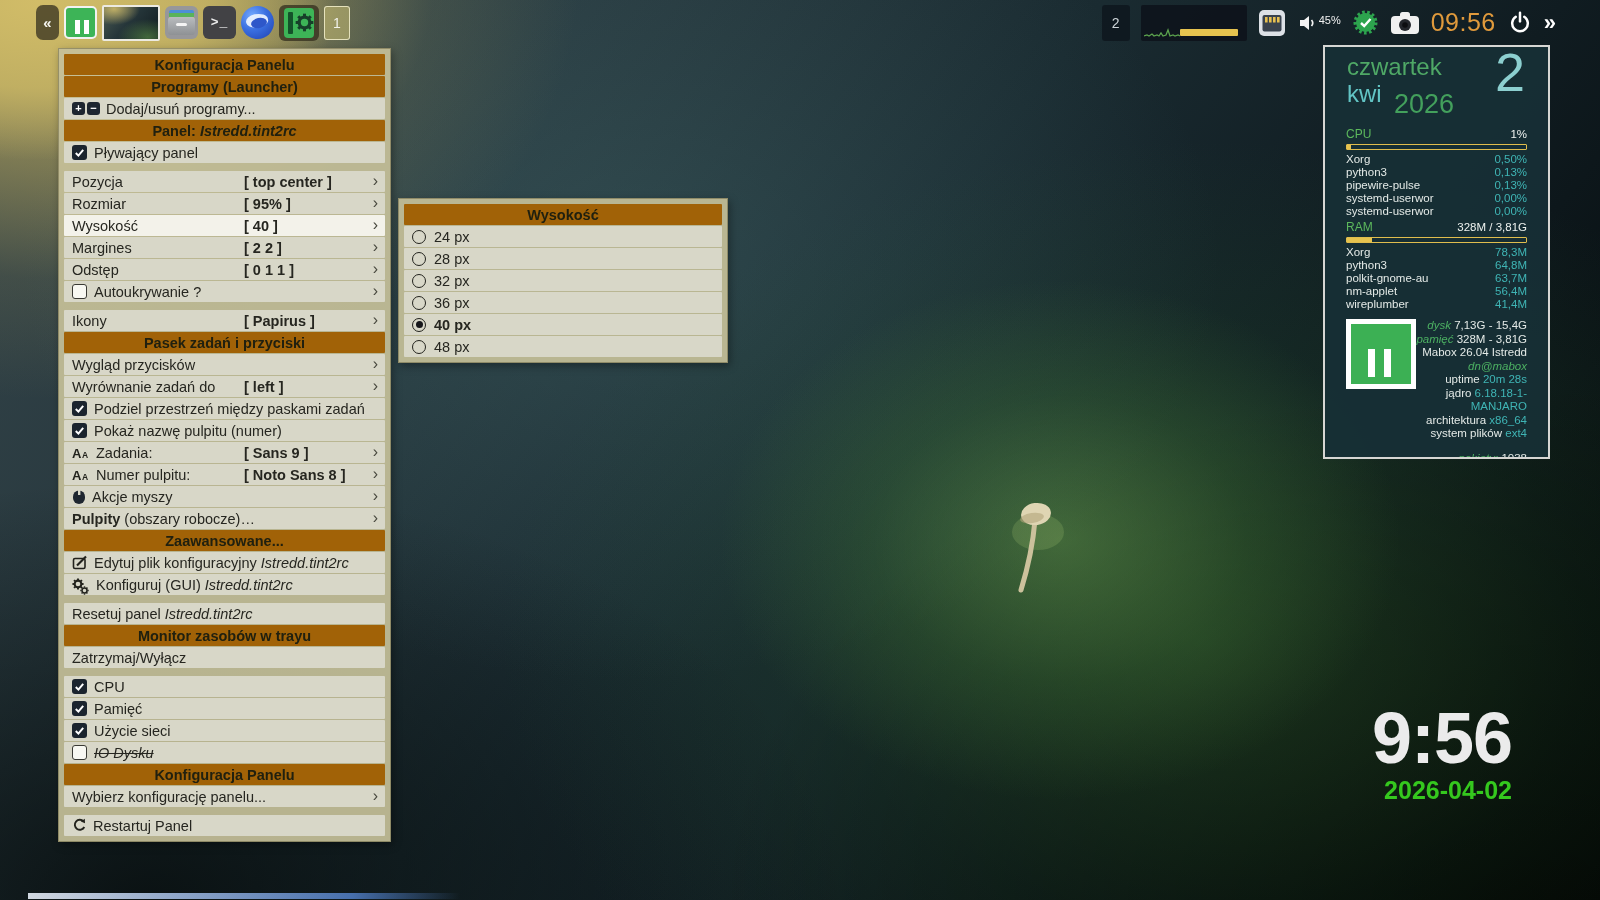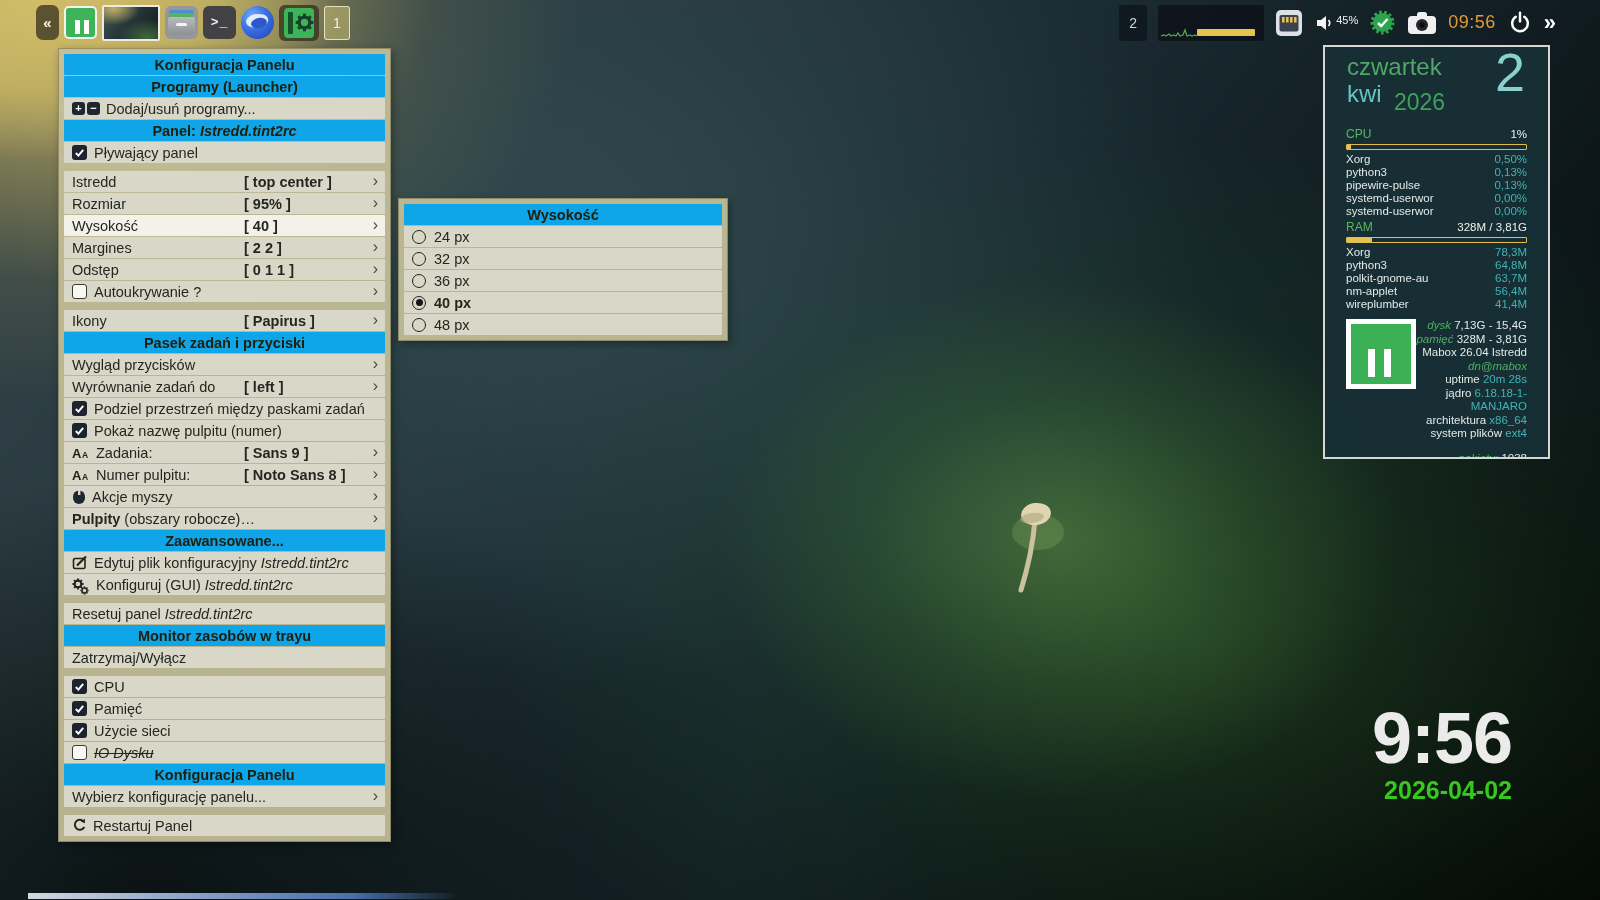--- a/index.html
+++ b/index.html
@@ -58,32 +58,32 @@
     display:flex; align-items:center; justify-content:center; }
 
   .panel-right { position:absolute; right:44px; top:4px; height:37px; display:flex; align-items:center; gap:11px; }
   .ws-btn { width:28px; height:36px; border-radius:3px; background:rgba(13,20,28,0.78);
     color:#cdd4d8; font-size:14px; display:flex; align-items:center; justify-content:center; }
   .sysmon { width:106px; height:36px; border-radius:2px; background:rgba(13,18,26,0.85); position:relative; }
   .sysmon svg { position:absolute; left:3px; bottom:3px; }
   .sysmon .rambar { position:absolute; left:39px; bottom:5px; width:58px; height:7px; border-radius:1px; background:#e6c34f; }
   .vol-group { display:flex; align-items:flex-start; gap:1px; }
   .vol-pct { color:#f0f0f0; font-size:11px; margin-top:2px; }
-  .clock-sm { color:#e09a3c; font-size:18px; letter-spacing:.5px;text-align:right; }
+  .clock-sm { color:#e09a3c; font-size:25px; letter-spacing:.5px;text-align:right; }
   .expand-btn { color:#fff; font-size:22px; font-weight:bold; line-height:1; }
 
   
   .menu, .submenu { position:absolute; background:rgba(198,192,153,0.92); border:1px solid rgba(110,104,70,0.55);
     padding:5px; box-shadow:2px 3px 8px rgba(0,0,0,0.35); }
   .menu { left:58px; top:48px; width:333px; }
   .submenu { left:398px; top:198px; width:330px; }
   .m-row { position:relative; height:21px; margin-bottom:1px; background:#d8d7c8; display:flex;
     align-items:center; padding:0 8px; font-size:14.5px; color:#262620; border-radius:1px; white-space:nowrap; }
   .m-row:last-child { margin-bottom:0; }
-  .m-header { background:#0ea5e9; justify-content:center; font-weight:bold; color:#20200f; }
+  .m-header { background:#a16207; justify-content:center; font-weight:bold; color:#20200f; }
   .m-hl { background:#f3f2ea; }
   .m-gap { height:6px; margin-bottom:1px; }
   .m-val { position:absolute; left:180px; font-weight:bold; }
   .m-arrow { position:absolute; right:7px; color:#4a4a40; font-size:16px; font-weight:normal; top:50%; transform:translateY(-58%); }
   .m-ital { font-style:italic; }
   .m-bold { font-weight:bold; }
   .m-strike { text-decoration:line-through; font-style:italic; }
   .m-icon { display:inline-flex; align-items:center; margin-right:6px; gap:2px; flex:none; }
   .pm { display:inline-block; width:13px; height:13px; background:#1e2630; color:#fff; border-radius:3px;
     font-size:11px; line-height:12px; text-align:center; font-weight:bold; }
@@ -95,21 +95,21 @@
     display:flex; align-items:center; justify-content:center; background:transparent; }
   .rad .dot { width:7px; height:7px; border-radius:50%; background:#16161a; }
 
   
   .conky { position:absolute; left:1323px; top:45px; width:227px; height:414px;
     background:rgba(23,47,54,0.93); border:2px solid #d6d6d3; padding:6px 21px; color:#e4eae7;
     font-size:11.5px; overflow:hidden; }
   .c-date { position:relative; height:72px; }
   .c-weekday { position:absolute; left:1px; top:0px; font-size:24px; color:#4fa866; }
   .c-month { position:absolute; left:1px; top:27px; font-size:24px; color:#62c4c4; }
-  .c-year { position:absolute; left:48px; top:36px; font-size:23px; color:#43a05c; }
+  .c-year { position:absolute; left:48px; top:36px; font-size:27px; color:#43a05c; }
   .c-day { position:absolute; right:2px; top:-8px; font-size:54px; color:#8ccfcf; line-height:1; }
   .c-sec-head { display:flex; justify-content:space-between; align-items:baseline; margin-top:2px; }
   .c-sec-label { color:#5cb85c; font-size:12px; }
   .c-sec-total { color:#eef2ef; }
   .c-bar { height:6px; border:1px solid #e0bd4d; margin:3px 0 3px; border-radius:1px; position:relative; }
   .c-bar .fill { position:absolute; left:0; top:0; bottom:0; background:#e6c34f; }
   .c-prow { display:flex; justify-content:space-between; line-height:13px; }
   .c-prow .pv { color:#3fb5b5; }
   .c-bottom { display:flex; margin-top:8px; }
   .conky-logo { width:70px; height:70px; background:#3cb054; border:5px solid #fff; position:relative; flex:none; }
@@ -229,21 +229,21 @@
       <div class="m-row">
         <span class="cbx on">
           <svg width="11" height="11">
             <polyline points="1.8,6 4.4,8.6 9.2,2.8" fill="none" stroke="#fff" stroke-width="2"></polyline>
           </svg>
         </span>
         <span>Pływający panel</span>
       </div>
       <div class="m-gap"></div>
       <div class="m-row">
-        <span>Istredd</span>
+        <span>Pozycja</span>
         <span class="m-val">[ top center ]</span>
         <span class="m-arrow">›</span>
       </div>
       <div class="m-row">
         <span>Rozmiar</span>
         <span class="m-val">[ 95% ]</span>
         <span class="m-arrow">›</span>
       </div>
       <div class="m-row m-hl">
         <span>Wysokość</span>
@@ -435,20 +435,24 @@
     </div>
 
   <div class="submenu" id="submenu">
       <div class="m-row m-header">Wysokość</div>
       <div class="m-row">
         <span class="rad"></span>
         <span>24 px</span>
       </div>
       <div class="m-row">
         <span class="rad"></span>
+        <span>28 px</span>
+      </div>
+      <div class="m-row">
+        <span class="rad"></span>
         <span>32 px</span>
       </div>
       <div class="m-row">
         <span class="rad"></span>
         <span>36 px</span>
       </div>
       <div class="m-row">
         <span class="rad">
           <span class="dot"></span>
         </span>

